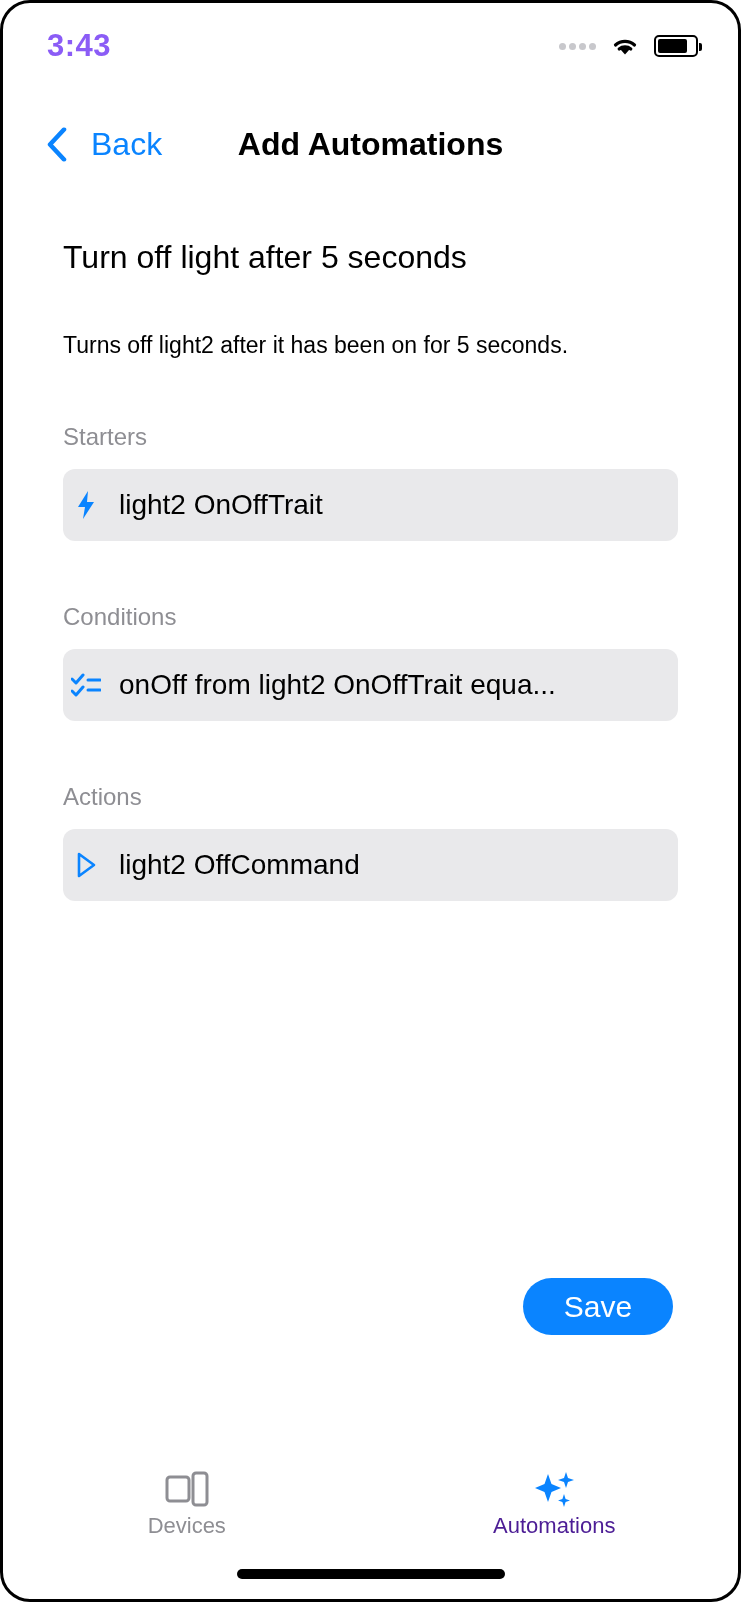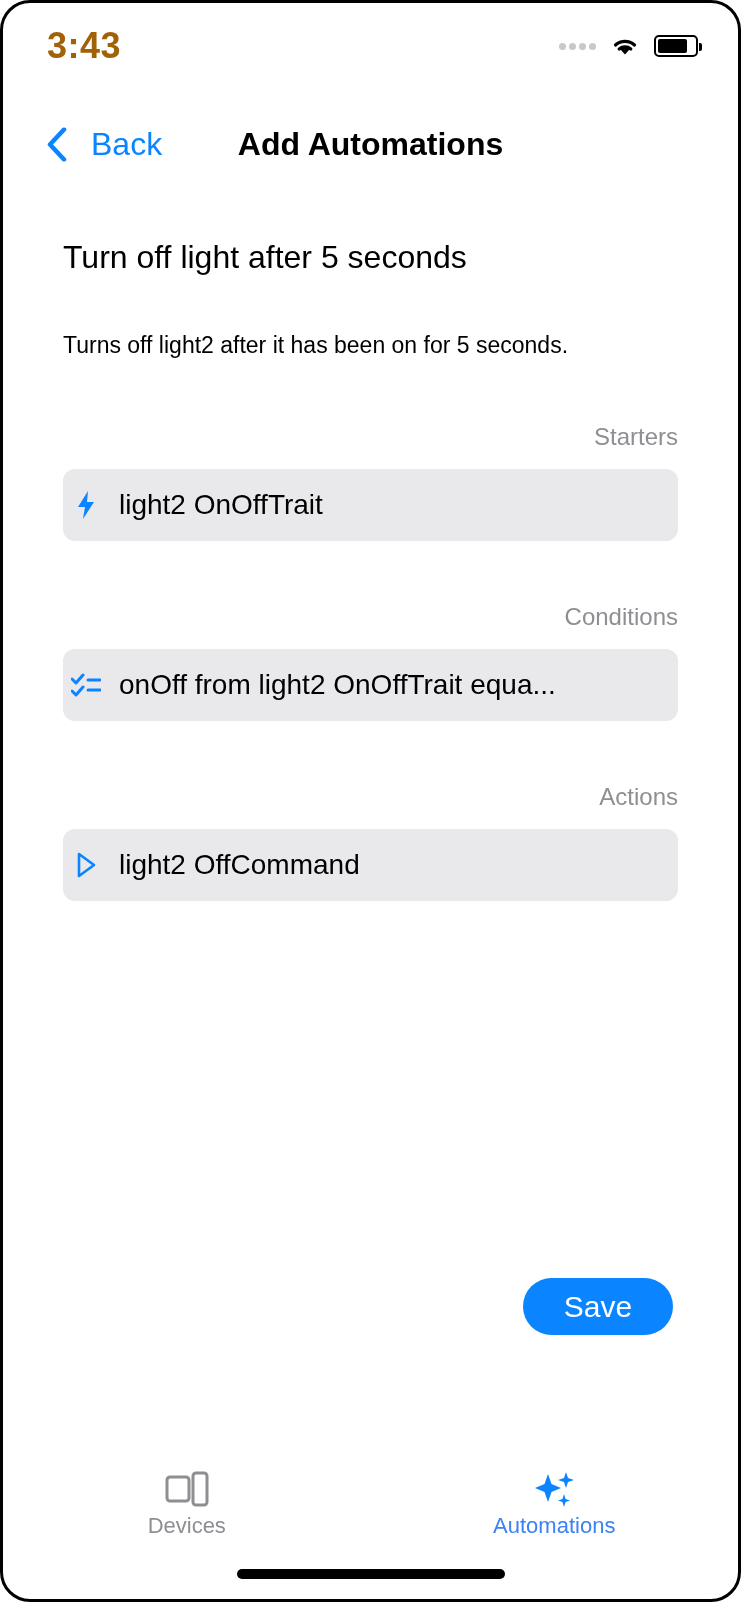--- a/index.html
+++ b/index.html
@@ -22,23 +22,23 @@
   
   .status-bar {
     position: relative;
     height: 86px;
     display: flex;
     align-items: center;
     justify-content: space-between;
     padding: 0 40px 0 44px;
   }
   .status-time {
-    font-size: 36px;
+    font-size: 31px;
     font-weight: bold;
-    color: #a16207;
+    color: #8b5cf6;
     letter-spacing: 0.5px;
   }
   .status-right {
     display: flex;
     align-items: center;
     gap: 13px;
   }
   .signal-dots {
     display: flex;
     gap: 3px;
@@ -149,21 +149,20 @@
     font-weight: normal;
   }
   .automation-desc {
     margin-top: 55px;
     font-size: 23px;
     color: #000;
     line-height: 1.3;
   }
   .section {
     margin-top: 62px;
-    text-align: right;
   }
   .section-label {
     font-size: 24px;
     color: #8e8e93;
     margin-bottom: 18px;
   }
   .row-card {
     background: #e9e9eb;
     border-radius: 12px;
     height: 72px;
@@ -219,21 +218,21 @@
     flex: 1;
     display: flex;
     flex-direction: column;
     align-items: center;
     cursor: pointer;
   }
   .tab-label {
     font-size: 22px;
     color: #8e8e93;
   }
-  .tab.active .tab-label { color: #3b82f6; }
+  .tab.active .tab-label { color: #4c1d95; }
   .tab-icon { height: 44px; display: flex; align-items: center; }
 
   .home-indicator {
     position: absolute;
     bottom: 20px;
     left: 50%;
     transform: translateX(-50%);
     width: 268px;
     height: 10px;
     border-radius: 5px;

